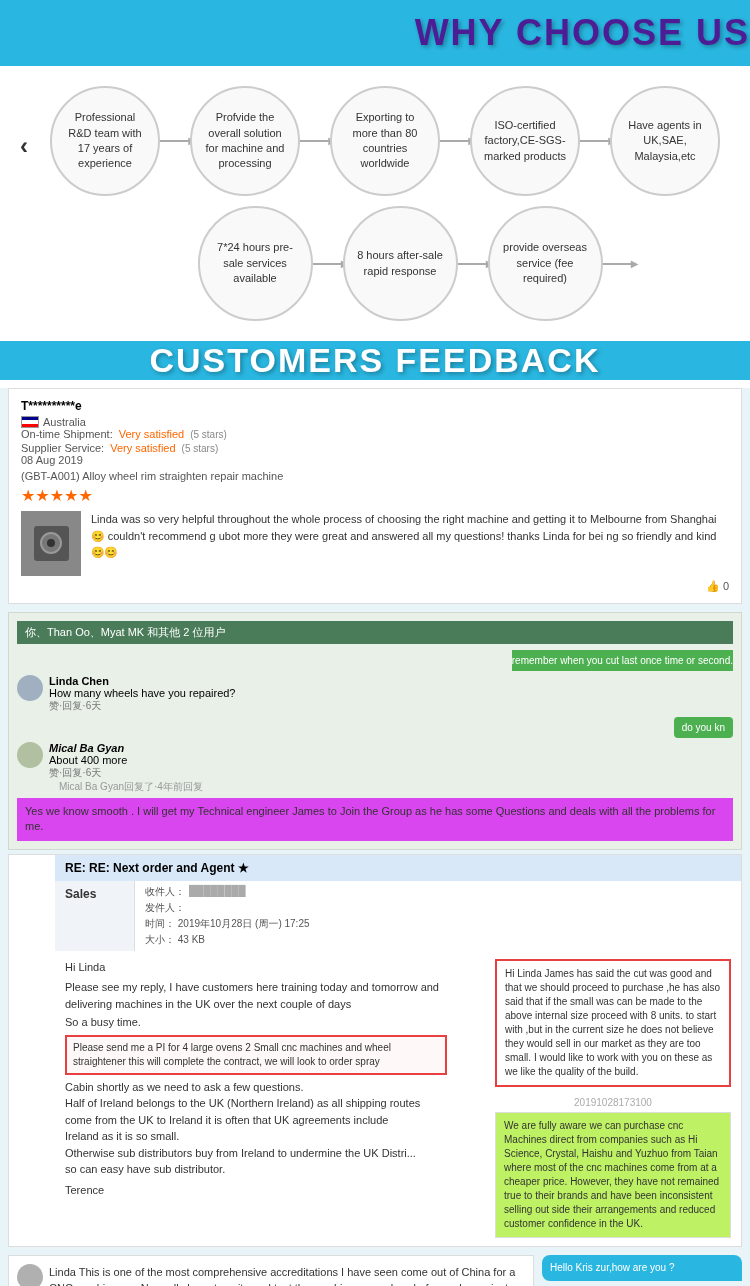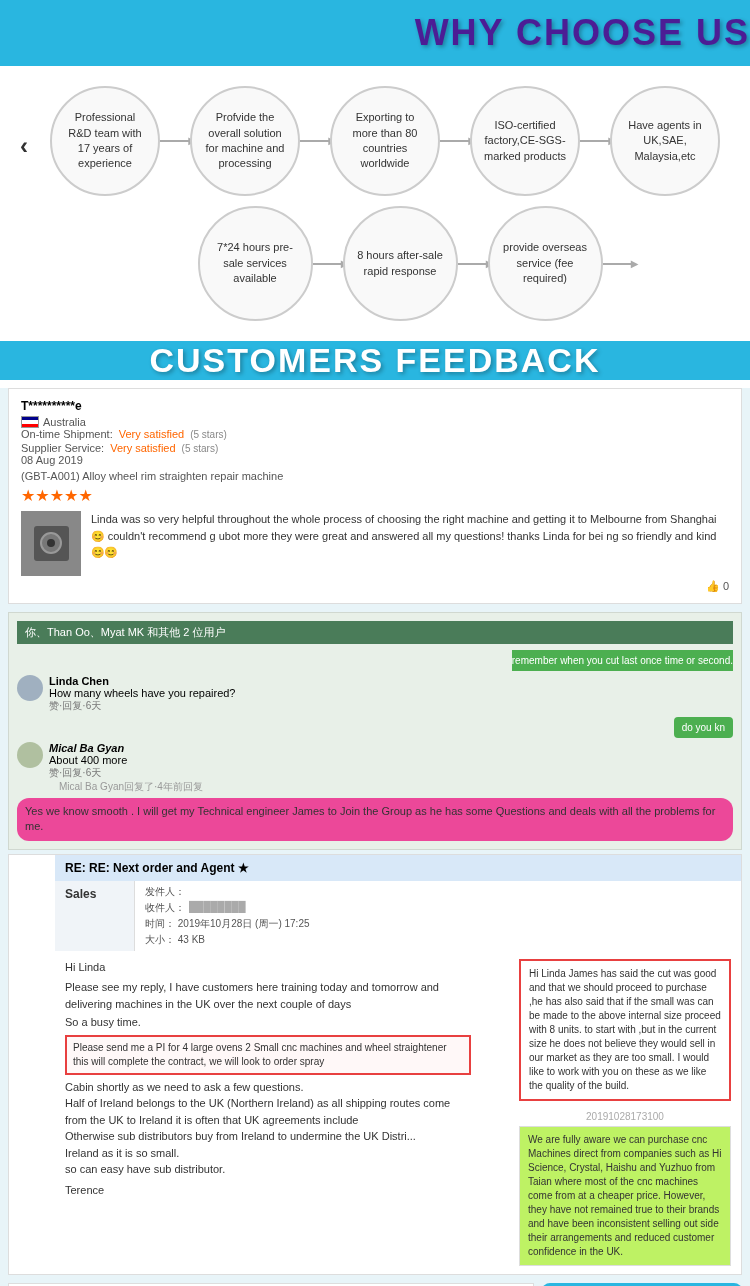--- a/index.html
+++ b/index.html
@@ -413,41 +413,41 @@
     <div style="display:flex; align-items:flex-start; gap:6px; margin-bottom:4px;">
       <div style="width:26px; height:26px; border-radius:50%; background:#b0c0a0; flex-shrink:0;"></div>
       <div>
         <div style="font-weight:bold; font-size:11px;font-style:italic;">Mical Ba Gyan</div>
         <div style="font-size:11px;">About 400 more</div>
         <div style="font-size:10px; color:#777;">赞·回复·6天</div>
         <div style="font-size:10px; color:#999; margin-left:10px;">Mical Ba Gyan回复了·4年前回复</div>
       </div>
     </div>
 
-    <div style="background:#ec4899; border-radius:12px; padding:6px 8px; margin-top:4px; font-size:11px; color:#333; line-height:1.4;">
+    <div style="background:#d946ef; border-radius:0; padding:6px 8px; margin-top:4px; font-size:11px; color:#333; line-height:1.4;">
       <span>Yes we know smooth . I will get my Technical engineer James to Join the Group as he has some Questions and deals with all the problems for me.</span>
     </div>
   </div>
 
   <div class="email-section">
     <div class="email-header">
       <span>RE: RE: Next order and Agent ★</span>
     </div>
     <div style="display:flex; gap:0;">
       <div style="padding:6px 10px; background:#f0f4f8; border-right:1px solid #ddd; min-width:80px;">
         <div style="font-size:12px; font-weight:bold; color:#333;">Sales</div>
       </div>
       <div style="flex:1; padding:4px 10px;">
         <div class="email-field-row">
+          <span class="email-field-label">收件人：</span>
+          <span class="email-field-value" style="color:#aaa;">████████</span>
+        </div>
+        <div class="email-field-row">
           <span class="email-field-label">发件人：</span>
           <span class="email-field-value" style="color:#aaa;"></span>
-        </div>
-        <div class="email-field-row">
-          <span class="email-field-label">收件人：</span>
-          <span class="email-field-value" style="color:#aaa;">████████</span>
         </div>
         <div class="email-date-row">
           <span>时间：</span>
           <span>2019年10月28日 (周一) 17:25</span>
         </div>
         <div class="email-size-row">
           <span>大小：</span>
           <span>43 KB</span>
         </div>
       </div>
@@ -457,26 +457,26 @@
       <div style="display:flex; gap:8px;">
         <div style="flex:1;">
           <p style="margin-bottom:4px;">Hi Linda</p>
           <p style="margin-bottom:2px;">Please see my reply, I have customers here training today and tomorrow and delivering machines in the UK over the next couple of days</p>
           <p style="margin-bottom:4px;">So a busy time.</p>
           <div class="email-highlighted">
             <span>Please send me a PI for 4 large ovens 2 Small cnc machines and wheel straightener this will complete the contract, we will look to order spray</span>
           </div>
           <p style="margin-top:4px;">Cabin shortly as we need to ask a few questions.</p>
           <p>Half of Ireland belongs to the UK (Northern Ireland) as all shipping routes come from the UK to Ireland it is often that UK agreements include</p>
+          <p>Ireland as it is so small.</p>
           <p>Otherwise sub distributors buy from Ireland to undermine the UK Distri...</p>
-          <p>Ireland as it is so small.</p>
           <p>so can easy have sub distributor.</p>
           <p style="margin-top:4px;">Terence</p>
         </div>
-        <div style="width:212px; flex-shrink:0;margin-left:40px;">
+        <div style="width:236px; flex-shrink:0;margin-left:40px;">
           <div style="background:#fff; border:2px solid #e84040; padding:6px 8px; font-size:10px; color:#333; line-height:1.4; margin-bottom:6px;">
             <span>Hi Linda James has said the cut was good and that we should proceed to purchase ,he has also said that if the small was can be made to the above internal size proceed with 8 units. to start with ,but in the current size he does not believe they would sell in our market as they are too small. I would like to work with you on these as we like the quality of the build.</span>
           </div>
           <div style="text-align:center; font-size:10px; color:#aaa; padding:2px 0;">
             <span>20191028173100</span>
           </div>
           <div style="background:#bef264; border:1px solid #ddd; padding:6px 8px; font-size:10px; color:#333; line-height:1.4;">
             <span>We are fully aware we can purchase cnc Machines direct from companies such as Hi Science, Crystal, Haishu and Yuzhuo from Taian where most of the cnc machines come from at a cheaper price.
 However, they have not remained true to their brands and have been inconsistent selling out side their arrangements and reduced customer confidence in the UK.</span>
           </div>

